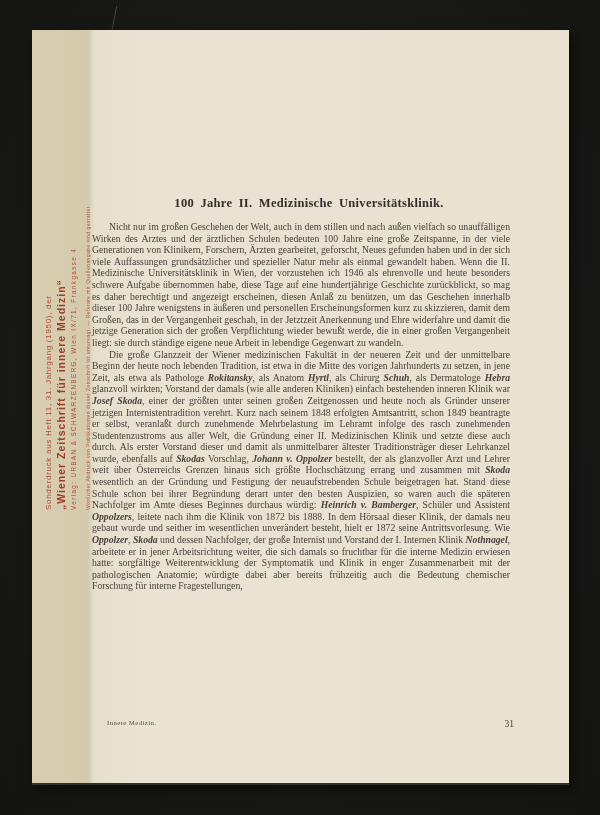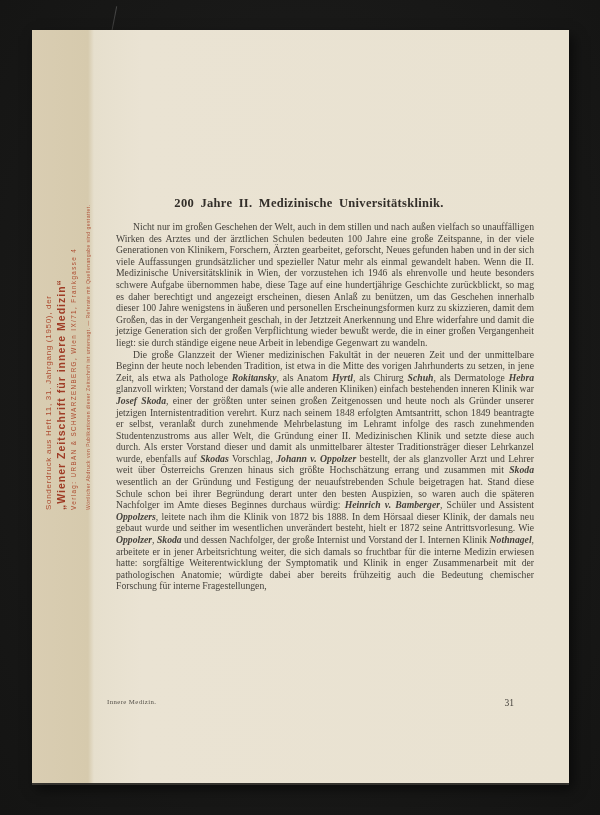--- a/index.html
+++ b/index.html
@@ -27,29 +27,29 @@
   }
 
   .title {
     position:absolute; top:166px; left:68px; width:418px;
     text-align:center; font-weight:bold; font-size:12.5px;
     color:#332f2a; word-spacing:3px; letter-spacing:0.3px;
     font-family:"Liberation Serif", serif;
   }
 
   .body-text {
-    position:absolute; top:191px; left:84px; width:418px;
+    position:absolute; top:191px; left:60px; width:418px;
     font-size:9.7px; line-height:11.6px; color:#45423c;
     text-align:justify; font-family:"Liberation Serif", serif;
   }
   .paragraph { margin:0; text-indent:17px; }
   .it { font-style:italic;font-weight:bold; }
 
   .footer-row {
-    position:absolute; top:668px; left:68px; width:418px;
+    position:absolute; top:689px; left:68px; width:418px;
     display:flex; justify-content:space-between; align-items:flex-start;
   }
   .sig-mark {
     padding-left:7px; font-size:6.8px; letter-spacing:0.4px; color:#56524a;
     font-family:"Liberation Serif", serif;
   }
   .page-num {
     font-size:9.5px; color:#45423c; padding-right:4px;
     font-family:"Liberation Serif", serif;
   }
@@ -73,21 +73,21 @@
 
   <div class="paper">
 
     <div class="stamp">
       <div class="stamp-line1">Sonderdruck aus Heft 11, 31. Jahrgang (1950), der</div>
       <div class="stamp-line2">„Wiener Zeitschrift für innere Medizin“</div>
       <div class="stamp-line3">Verlag: URBAN &amp; SCHWARZENBERG, Wien IX/71, Frankgasse 4</div>
       <div class="stamp-line4">Wörtlicher Abdruck von Publikationen dieser Zeitschrift ist untersagt. — Referate mit Quellenangabe sind gestattet.</div>
     </div>
 
-    <h1 class="title">200 Jahre II. Medizinische Universitätsklinik.</h1>
+    <h1 class="title">100 Jahre II. Medizinische Universitätsklinik.</h1>
 
     <div class="body-text">
         <p class="paragraph"><span>Nicht nur im großen Geschehen der Welt, auch in dem stillen und nach außen vielfach so unauffälligen Wirken des Arztes und der ärztlichen Schulen bedeuten 100 Jahre eine große Zeitspanne, in der viele Generationen von Klinikern, Forschern, Ärzten gearbeitet, geforscht, Neues gefunden haben und in der sich viele Auffassungen grundsätzlicher und spezieller Natur mehr als einmal gewandelt haben. Wenn die II. Medizinische Universitätsklinik in Wien, der vorzustehen ich 1946 als ehrenvolle und heute besonders schwere Aufgabe übernommen habe, diese Tage auf eine hundertjährige Geschichte zurückblickt, so mag es daher berechtigt und angezeigt erscheinen, diesen Anlaß zu benützen, um das Geschehen innerhalb dieser 100 Jahre wenigstens in äußeren und personellen Erscheinungsformen kurz zu skizzieren, damit dem Großen, das in der Vergangenheit geschah, in der Jetztzeit Anerkennung und Ehre widerfahre und damit die jetzige Generation sich der großen Verpflichtung wieder bewußt werde, die in einer großen Vergangenheit liegt:  sie durch ständige eigene neue Arbeit in lebendige Gegenwart zu wandeln.</span></p>
         <p class="paragraph"><span>Die große Glanzzeit der Wiener medizinischen Fakultät in der neueren Zeit und der unmittelbare Beginn der heute noch lebenden Tradition, ist etwa in die Mitte des vorigen Jahrhunderts zu setzen, in jene Zeit, als etwa als Pathologe </span><span class="it">Rokitansky</span><span>, als Anatom </span><span class="it">Hyrtl</span><span>, als Chirurg </span><span class="it">Schuh</span><span>, als Dermatologe </span><span class="it">Hebra</span><span> glanzvoll wirkten; Vorstand der damals (wie alle anderen Kliniken) einfach bestehenden inneren Klinik war </span><span class="it">Josef Skoda</span><span>, einer der größten unter seinen großen Zeitgenossen und heute noch als Gründer unserer jetzigen Internistentradition verehrt. Kurz nach seinem 1848 erfolgten Amtsantritt, schon 1849 beantragte er selbst, veranlaßt durch zunehmende Mehrbelastung im Lehramt infolge des rasch zunehmenden Studentenzustroms aus aller Welt, die Gründung einer II. Medizinischen Klinik und setzte diese auch durch. Als erster Vorstand dieser und damit als unmittelbarer ältester Traditionsträger dieser Lehrkanzel wurde, ebenfalls auf </span><span class="it">Skodas</span><span> Vorschlag, </span><span class="it">Johann v. Oppolzer</span><span> bestellt,  der als glanzvoller Arzt und Lehrer weit über Österreichs Grenzen hinaus sich größte Hochschätzung errang und zusammen mit </span><span class="it">Skoda</span><span> wesentlich an der Gründung und Festigung der neuaufstrebenden Schule beigetragen hat. Stand diese Schule schon bei ihrer Begründung derart unter den besten Auspizien, so waren auch die späteren Nachfolger im Amte dieses Beginnes durchaus würdig: </span><span class="it">Heinrich v. Bamberger</span><span>, Schüler und Assistent </span><span class="it">Oppolzers</span><span>, leitete nach ihm die Klinik von 1872 bis 1888. In dem Hörsaal dieser Klinik, der damals neu gebaut wurde und seither im wesentlichen unverändert besteht, hielt er 1872 seine Antrittsvorlesung. Wie </span><span class="it">Oppolzer</span><span>, </span><span class="it">Skoda</span><span> und dessen Nachfolger, der große Internist und Vorstand der I. Internen Klinik </span><span class="it">Nothnagel</span><span>, arbeitete er in jener Arbeitsrichtung weiter, die sich damals so fruchtbar für die interne Medizin erwiesen hatte: sorgfältige Weiterentwicklung der Symptomatik und Klinik in enger Zusammenarbeit mit der pathologischen Anatomie; würdigte dabei aber bereits frühzeitig auch die Bedeutung chemischer Forschung für interne Fragestellungen,</span></p>
       </div>
 
     <div class="footer-row">
       <span class="sig-mark">Innere Medizin.</span>
       <span class="page-num">31</span>
     </div>

